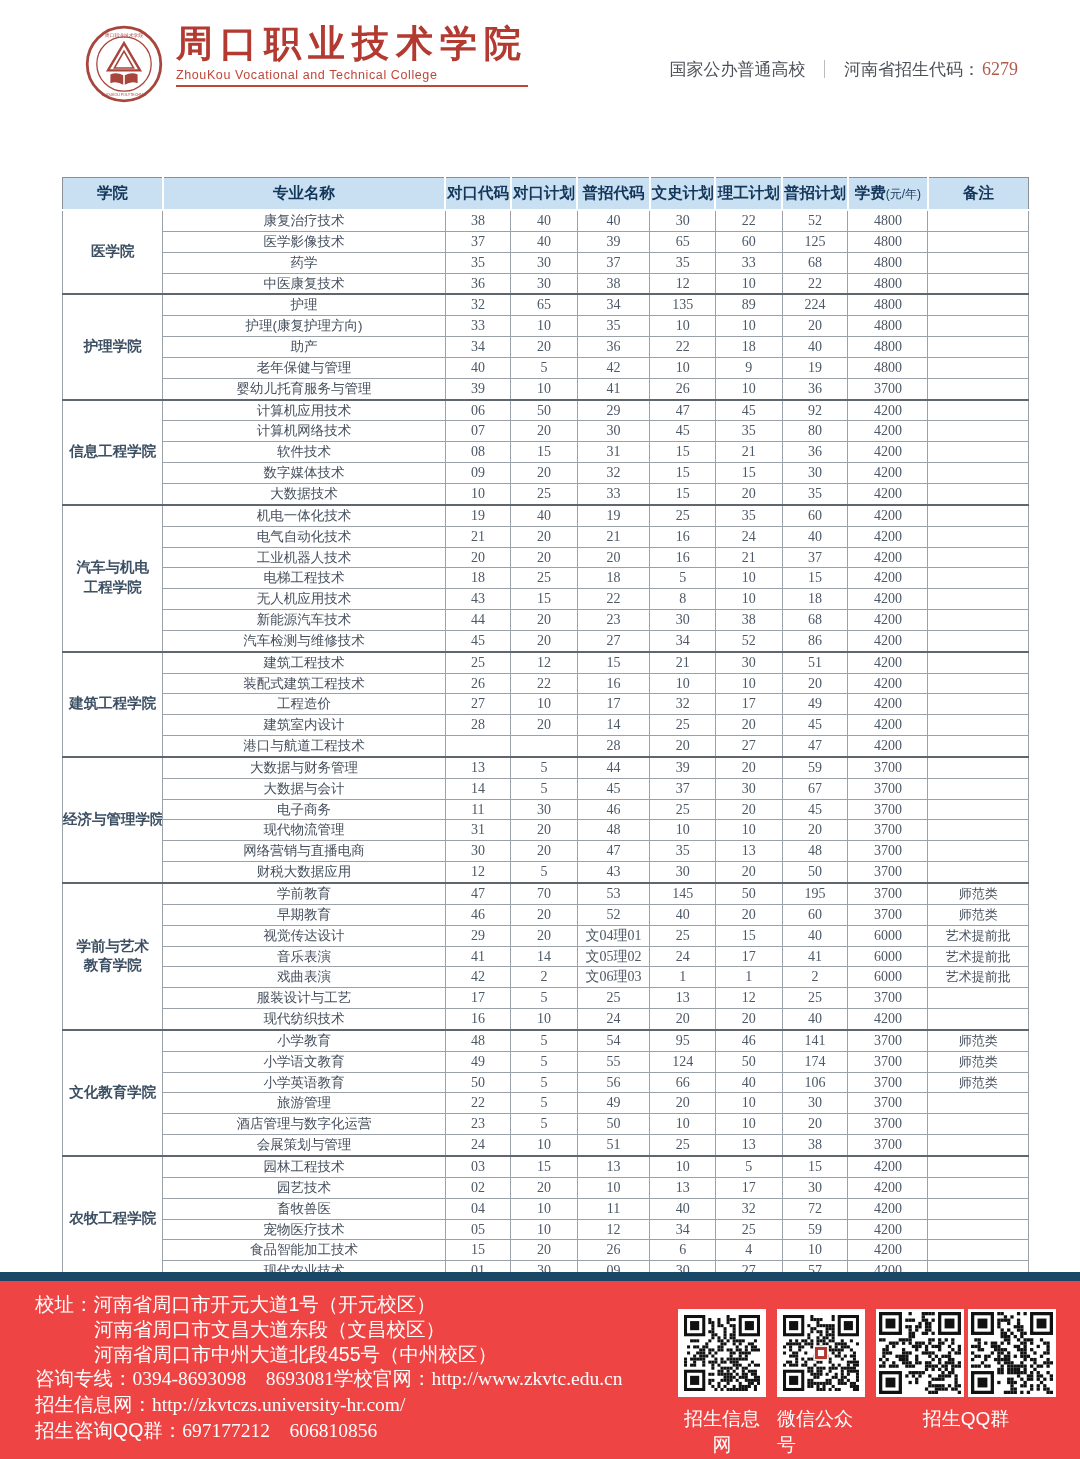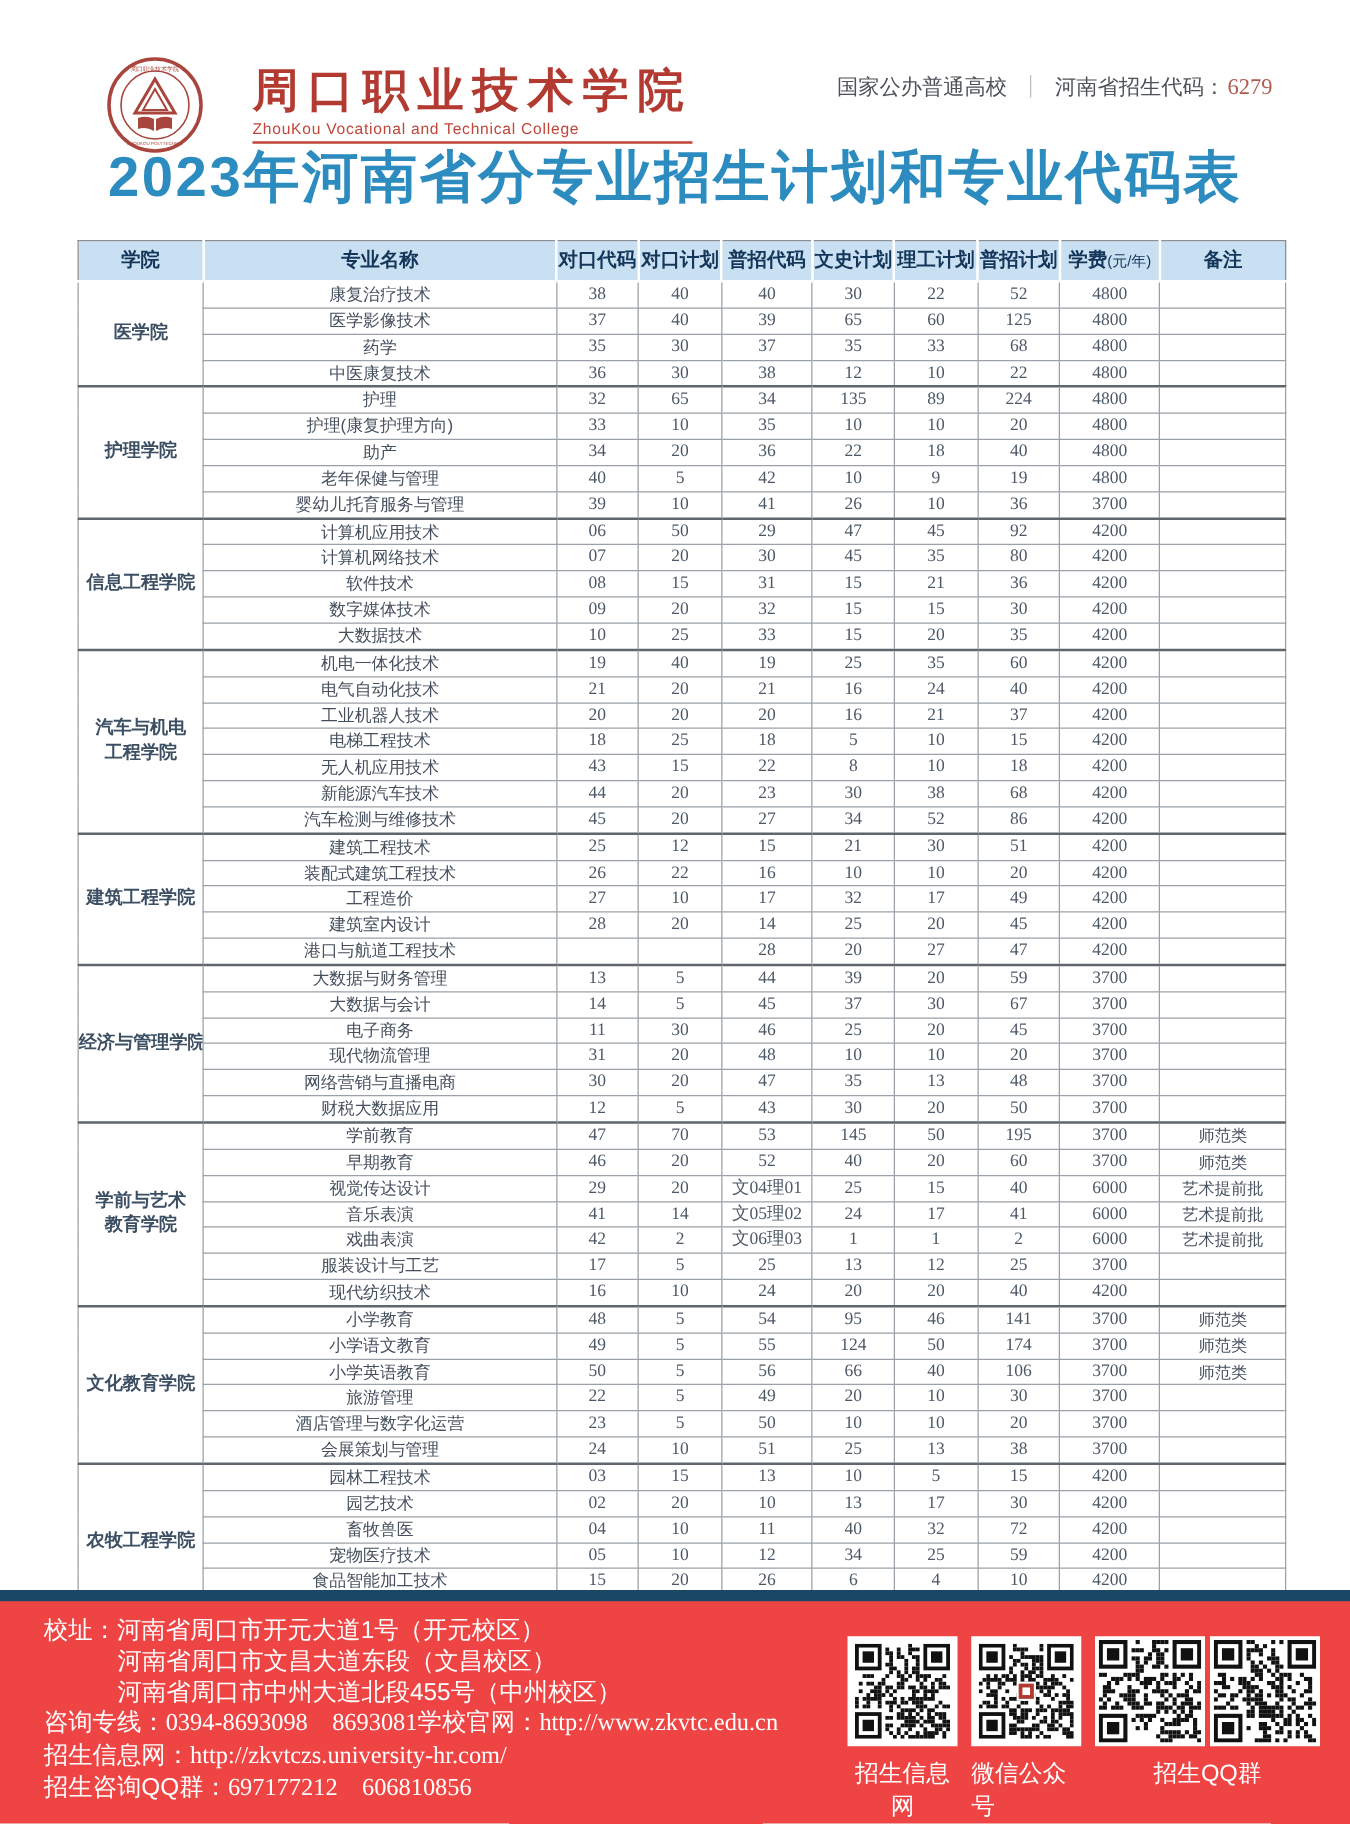--- a/index.html
+++ b/index.html
@@ -1,31 +1,31 @@
 <!DOCTYPE html>
 <html><head>
 <meta charset="utf-8">
 <style>
   html,body{margin:0;padding:0;background:#e8e8e8;}
   .page{position:relative;width:1080px;height:1459px;background:#ffffff;overflow:hidden;
         font-family:"Liberation Sans",sans-serif;margin:0 auto;}
   
-  .brand{position:absolute;left:84px;top:44px;display:flex;align-items:center;gap:26px;}
+  .brand{position:absolute;left:84px;top:24px;display:flex;}
   .seal{width:80px;height:80px;flex:0 0 auto;}
   .brand-text{margin-left:12px;}
   .brand-cn{font-size:37px;font-weight:bold;color:#b23a31;letter-spacing:7px;line-height:1.1;}
   .brand-en{margin-top:3px;font-size:12.5px;font-weight:normal;color:#c0463a;letter-spacing:.6px;
             border-bottom:2px solid #c0463a;padding-bottom:3px;}
   .badges{position:absolute;top:58px;right:62px;font-size:17px;color:#4d5258;white-space:nowrap;}
   .badges .sep{display:inline-block;width:1px;height:18px;background:#b9bdc1;margin:0 14px;vertical-align:-3px;}
   .badges .code-val{color:#b05c4e;margin-left:2px;font-family:"Liberation Serif",serif;font-size:18px;}
   .page-title{position:absolute;top:112px;left:0;width:100%;text-align:center;
               font-size:45px;font-weight:900;color:#2d8cbf;letter-spacing:2px;}
   
-  table.plan{position:absolute;top:192px;left:62px;width:967px;border-collapse:collapse;
+  table.plan{position:absolute;top:177px;left:62px;width:967px;border-collapse:collapse;
              table-layout:fixed;border:1px solid #8a9096;}
   table.plan th{background:#c9e0f2;color:#14365a;font-size:15.5px;font-weight:bold;
                 height:31px;padding:0;border-left:2px solid #ffffff;border-bottom:2px solid #ffffff;}
   table.plan th:first-child{border-left:none;}
   table.plan th .sub{font-size:12px;font-weight:normal;}
   table.plan td{height:19.85px;line-height:19.85px;padding:0;text-align:center;
                 border:1px solid #9aa1a8;overflow:hidden;white-space:nowrap;}
   table.plan tr.group-first td{border-top:2px solid #5f666d;}
   td.college{font-size:14.5px;font-weight:bold;color:#3c4f63;line-height:1.35;white-space:normal;}
   td.major{font-size:13.5px;color:#454f5d;}
@@ -73,21 +73,20 @@
       <div class="brand-en">ZhouKou Vocational and Technical College</div>
     </div>
   </div>
 
   <div class="badges">
     <span>国家公办普通高校</span>
     <span class="sep"></span>
     <span>河南省招生代码：</span><span class="code-val">6279</span>
   </div>
 
-  <div class="page-title">2023年河南省分专业招生计划和专业代码表</div>
 
   <table class="plan">
     <colgroup>
       <col style="width:10.4%">
         <col style="width:29.2%">
         <col style="width:6.8%">
         <col style="width:6.9%">
       <col style="width:7.5%">
         <col style="width:6.8%">
         <col style="width:6.9%">

